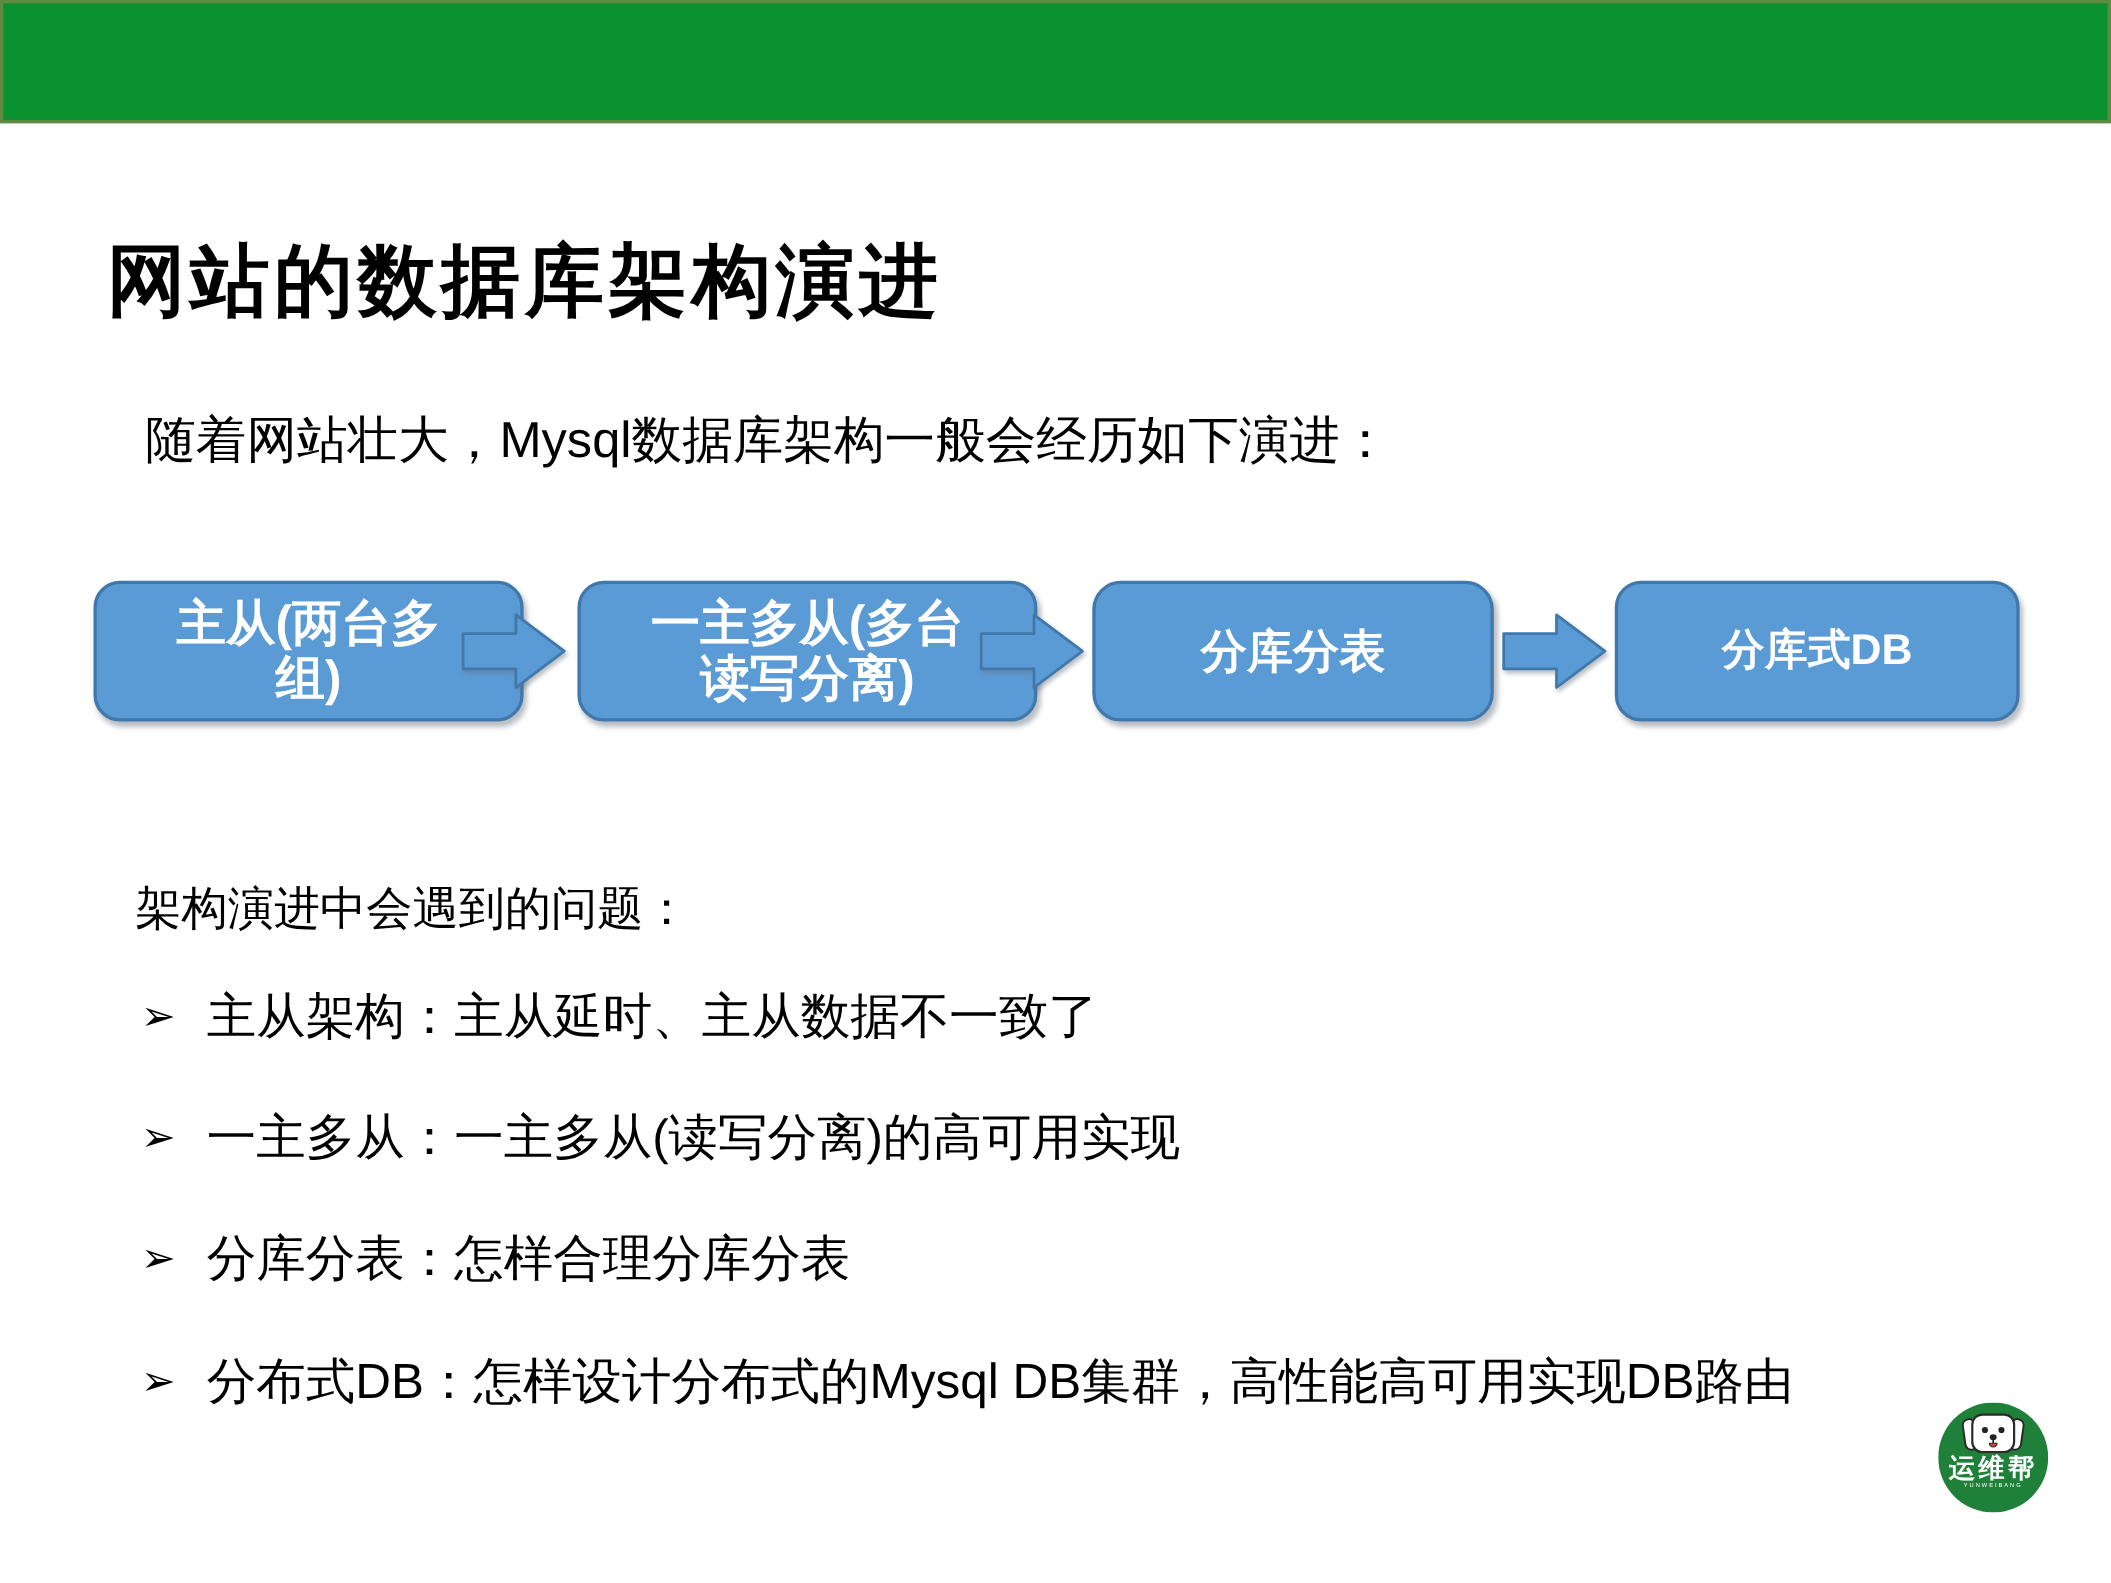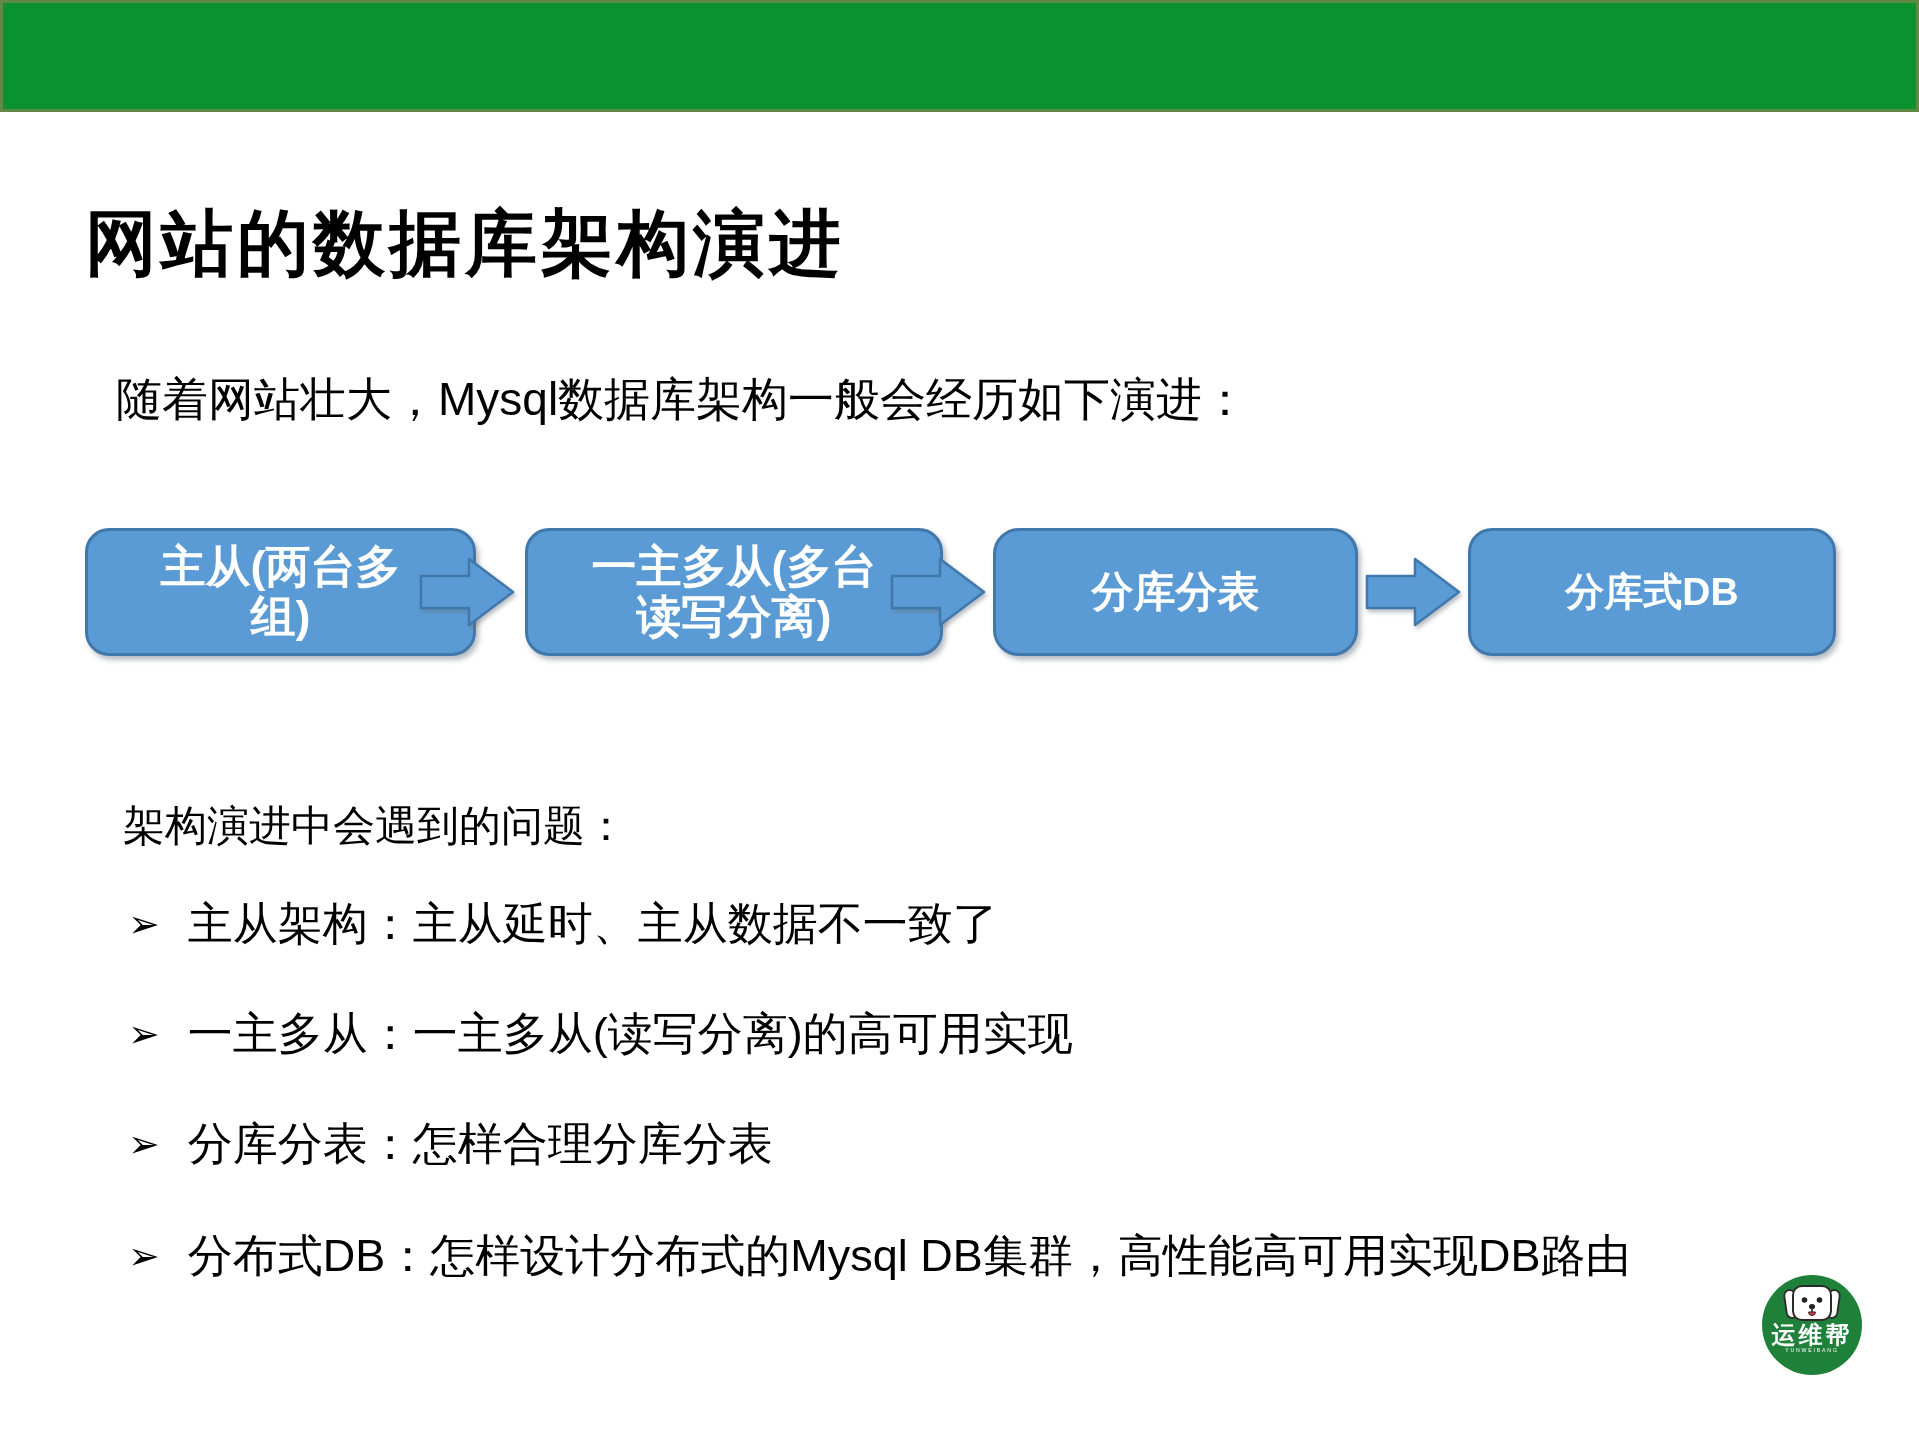--- a/index.html
+++ b/index.html
@@ -19,25 +19,25 @@
     border:3px solid #5f8a44;
     box-sizing:border-box;
   }
   
   .slide-title{
     position:absolute;left:85px;top:196px;
     font-family:Liberation Serif, serif;
     font-size:72px;font-weight:700;
     letter-spacing:4px;
     color:#000;
-    margin:0;white-space:nowrap;
+    margin:12px;white-space:nowrap;
   }
   
   .intro{
-    position:absolute;left:116px;top:372px;
+    position:absolute;left:132px;top:372px;
     font-size:46px;line-height:1.2;
     white-space:nowrap;
   }
   
   .flow{position:absolute;left:0;top:0;width:1919px;height:0;}
   .flow-box{
     position:absolute;top:528px;height:128px;
     background:#5b9bd5;
     border:3px solid #4178ac;
     border-radius:24px;

